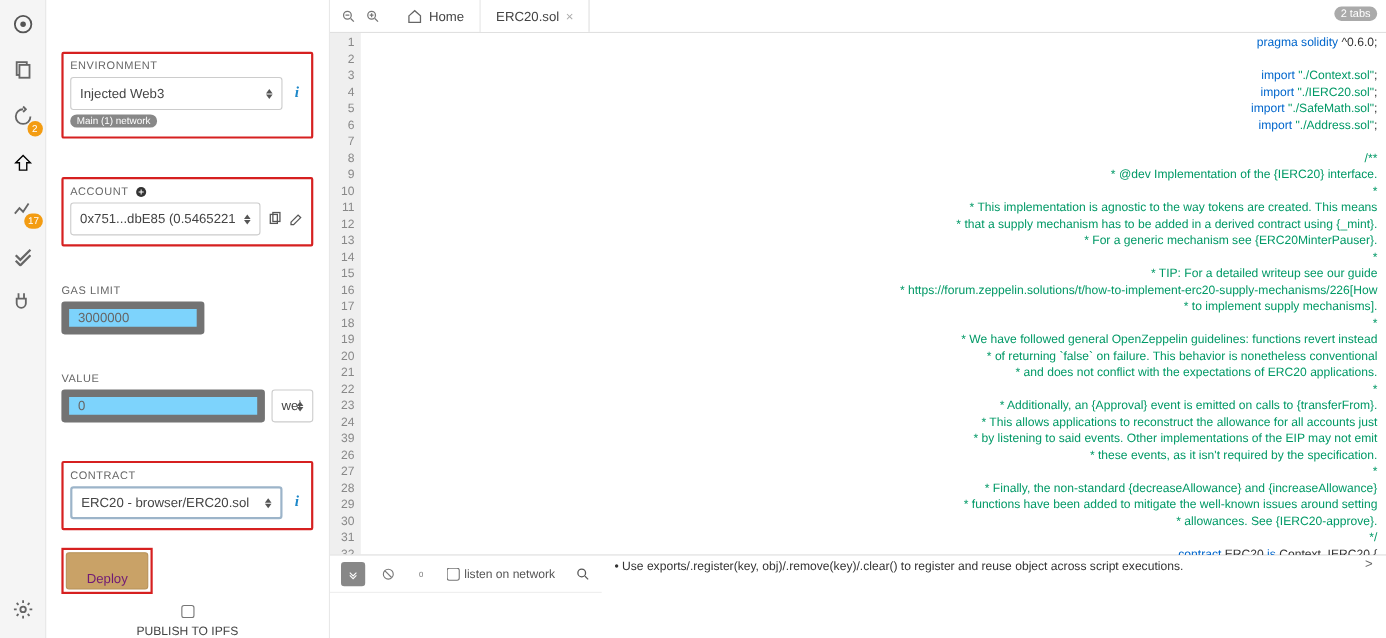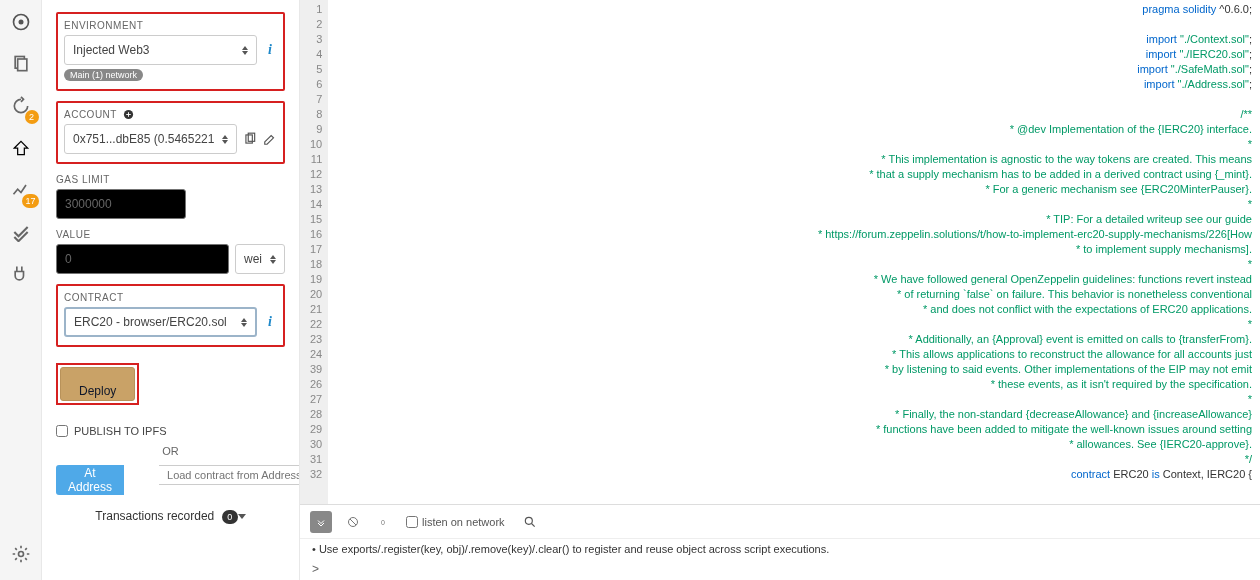--- a/index.html
+++ b/index.html
@@ -10,41 +10,41 @@
 .sidebar-item svg { width: 20px; height: 20px; fill: #666; }
 .sidebar-item.active svg { fill: #000; }
 .badge { position: absolute; bottom: -4px; right: -4px; background: #f39c12; color: #fff; font-size: 9px; min-width: 14px; height: 14px; border-radius: 7px; display: flex; align-items: center; justify-content: center; padding: 0 3px; }
 .sidebar-bottom { margin-top: auto; margin-bottom: 12px; }
 
 .panel { width: 258px; border-right: 1px solid #e8e8e8; padding: 12px 14px; overflow-y: auto; font-size: 12px; color: #333; }
 .panel-title { font-size: 14px; font-weight: 500; color: #444; margin-bottom: 10px; display: flex; align-items: center; gap: 6px; }
 .panel-title .save-icon { width: 14px; height: 14px; background:#27ae60; border-radius:2px; display:inline-flex; align-items:center; justify-content:center; }
 .panel-title .save-icon svg{width:10px;height:10px;fill:#fff;}
 
-.section { margin-bottom: 10px; }
+.section { margin-bottom: 10px; margin-top: 35px; }
 .label-row { font-size: 10px; color: #666; letter-spacing: 0.5px; margin-bottom: 4px; display:flex; align-items:center; gap:6px;}
 .input-row { display: flex; align-items: center; gap: 6px; }
 .select-box { flex: 1; border: 1px solid #ccc; border-radius: 3px; height: 30px; display: flex; align-items: center; padding: 0 8px; font-size: 12px; color: #444; background: #fff; position: relative; }
 .select-box .chev { position: absolute; right: 8px; display:flex; flex-direction:column; gap:1px;}
 .select-box .chev::before{content:"";width:0;height:0;border-left:3px solid transparent;border-right:3px solid transparent;border-bottom:4px solid #555;}
 .select-box .chev::after{content:"";width:0;height:0;border-left:3px solid transparent;border-right:3px solid transparent;border-top:4px solid #555;}
 .info-icon { color: #1e88c9; font-weight: bold; font-family: serif; font-style: italic; font-size: 14px; width: 14px; text-align: center; cursor: pointer; }
 .redbox { border: 2px solid #d62020; border-radius: 2px; padding: 6px 6px 8px 6px; }
 
 .net-pill { display: inline-block; background: #888; color: #fff; font-size: 9px; padding: 1px 6px; border-radius: 8px; margin-top: 4px; }
 
-.small-input { border:1px solid #737373; border-radius:3px; height:30px; padding:0 8px; font-size:12px; color:#666; background:#000000; }
+.small-input { border:7px solid #737373; border-radius:3px; height:30px; padding:0 8px; font-size:12px; color:#666; background:#7dd3fc; }
 .value-row{display:flex; gap:6px;}
 .value-row .num{flex:1;}
 .value-row .unit{width:80px;}
 
-.deploy-btn { background:#c9a267; border:1px solid #b8925a; color:#0f172a; height:28px; padding:16px 18px; border-radius:3px; font-size:12px; cursor:pointer;}
+.deploy-btn { background:#c9a267; border:1px solid #b8925a; color:#701a75; height:28px; padding:16px 18px; border-radius:3px; font-size:12px; cursor:pointer;}
 .deploy-wrap{border:2px solid #d62020; display:inline-block; padding:2px; margin-top:6px;}
 
-.checkbox-row{display:flex;align-items:center;gap:6px;margin-top:20px;font-size:11px;color:#444;}
+.checkbox-row{display:flex;align-items:center;gap:6px;margin-top:10px;font-size:11px;color:#444;flex-direction:column;}
 .checkbox-row input{width:12px;height:12px;}
 .or{ text-align:center; font-size:11px; color:#666; margin:8px 0;}
 .ataddr-row{display:flex;gap:35px;}
 .ataddr-btn{background:#4fa9e8;color:#fff;border:none;height:30px;padding:0 12px;border-radius:3px 0 0 3px;font-size:12px;}
 .ataddr-input{flex:1;border:1px solid #ccc;border-left:none;border-radius:0 3px 3px 0;height:20px;padding:0 8px;font-size:11px;color:#aaa;}
 
 .tx-row{display:flex;align-items:center;justify-content:center;margin-top:14px;font-size:12px;color:#333;}
 .tx-row .count{background:#333;color:#fff;font-size:9px;width:16px;height:14px;border-radius:7px;display:inline-flex;align-items:center;justify-content:center;margin-left:4px;}
 .tx-row .chev-d{width:0;height:0;border-left:4px solid transparent;border-right:4px solid transparent;border-top:5px solid #555;}
 
@@ -61,21 +61,21 @@
 .tab.home svg{width:14px;height:14px;fill:#666;}
 .tabspill{position:absolute;right:8px;top:6px;background:#aaa;color:#fff;font-size:10px;padding:1px 6px;border-radius:8px;}
 
 .editor { flex:1; display:flex; font-family: "Consolas","Monaco",monospace; font-size:11px; overflow:hidden; background:#fff;}
 .gutter{background:#efefef;color:#888;text-align:right;padding:2px 6px 2px 10px;line-height:15px;user-select:none;}
 .code{flex:1;padding:2px 8px;line-height:15px;white-space:pre;color:#333;overflow:auto;text-align:right;}
 .kw{color:#0066cc;}
 .str{color:#009966;}
 .cm{color:#009966;}
 
-.console{height:76px;border-top:1px solid #ddd;display:flex;flex-direction:column;}
+.console{height:76px;border-top:1px solid #ddd;display:flex;flex-direction:row;}
 .console-bar{height:34px;border-bottom:1px solid #eee;display:flex;align-items:center;gap:10px;padding:0 10px;}
 .cb-btn{width:22px;height:22px;display:flex;align-items:center;justify-content:center;border-radius:3px;}
 .cb-btn.dark{background:#888;}
 .cb-btn svg{width:12px;height:12px;fill:#666;}
 .cb-btn.dark svg{fill:#fff;}
 .cb-input{flex:0 0 auto;width:280px;height:26px;border:1px solid #ddd;border-radius:3px;padding:0 8px;font-size:12px;color:#888;margin-left:6px;}
 .listen{display:flex;align-items:center;gap:4px;font-size:11px;color:#555;}
 .listen input{width:12px;height:12px;}
 .console-body{flex:1;padding:4px 12px;font-family:"Consolas",monospace;font-size:11px;color:#333;}
 .console-body .bullet::before{content:"• ";}
@@ -222,20 +222,43 @@
       <span class="count">0</span>
     </span>
     <span class="chev-d"></span>
   </div>
 
 
   
 </div>
 
 <div class="main">
+  <div class="tabbar">
+    <div class="tools">
+      <svg viewBox="0 0 24 24">
+          <circle cx="10" cy="10" r="6" fill="none" stroke="#777" stroke-width="2"></circle>
+          <path d="M15 15l5 5M7 10h6" stroke="#777" stroke-width="2"></path>
+        </svg>
+      <svg viewBox="0 0 24 24">
+          <circle cx="10" cy="10" r="6" fill="none" stroke="#777" stroke-width="2"></circle>
+          <path d="M15 15l5 5M7 10h6M10 7v6" stroke="#777" stroke-width="2"></path>
+        </svg>
+    </div>
+    <div class="tab home">
+      <svg viewBox="0 0 24 24">
+          <path d="M3 11l9-8 9 8v10H3z" fill="none" stroke="#666" stroke-width="2"></path>
+        </svg>
+      <span>Home</span>
+    </div>
+    <div class="tab active">
+      <span>ERC20.sol</span>
+      <span class="close">×</span>
+    </div>
+    <span class="tabspill">2 tabs</span>
+  </div>
 
   <div class="editor">
     <div class="gutter" id="gutter">
         <div>1</div>
         <div>2</div>
         <div>3</div>
         <div>4</div>
         <div>5</div>
         <div>6</div>
         <div>7</div>

